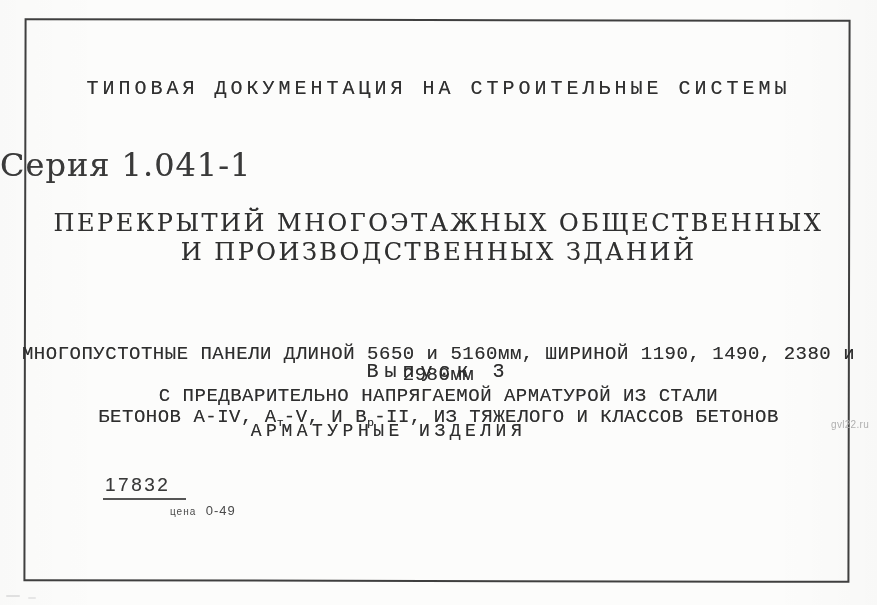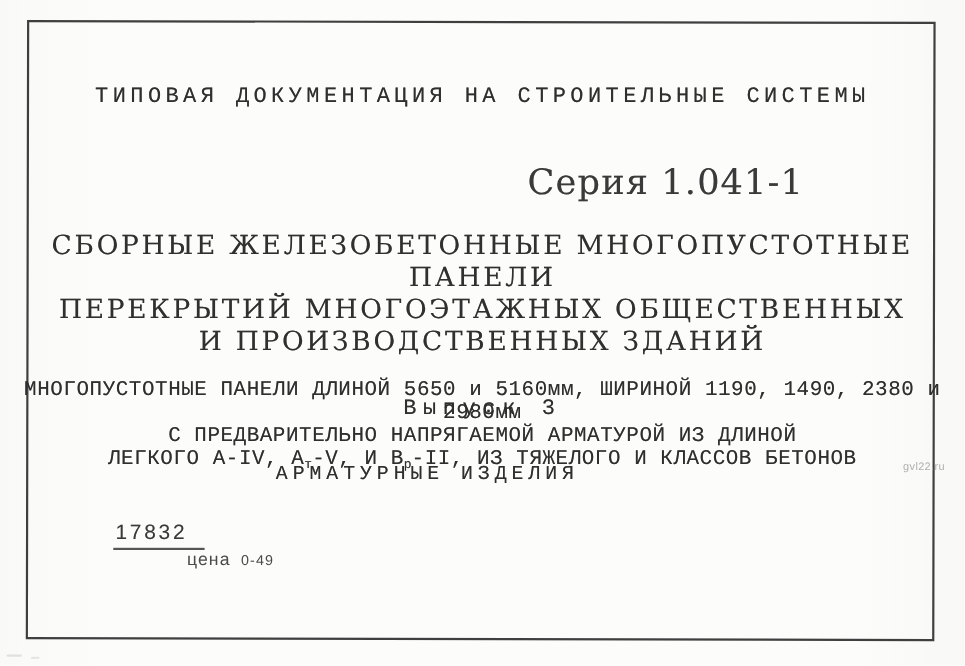--- a/index.html
+++ b/index.html
@@ -42,27 +42,26 @@
     letter-spacing: 4px;
     line-height: 26px;
     color: #2f2f2f;
     text-shadow: 0 0 0.5px rgba(40,40,40,0.55);
   }
   .series {
     position: absolute;
     top: 146px;
     left: 0;
     width: 715px;
-    text-align: right;
+    text-align: left;
     font-family: "DejaVu Serif", serif;
     font-size: 32px;
     letter-spacing: 1px;
     color: #3a3a3a;
     text-shadow: 0 0 0.5px rgba(50,50,50,0.4);
-    margin-left: 16px;
   }
   .main-title {
     position: absolute;
     top: 209px;
     left: 0;
     width: 877px;
     text-align: center;
     font-family: "DejaVu Serif", serif;
     font-size: 24px;
     letter-spacing: 2.5px;
@@ -128,34 +127,34 @@
     padding: 0 16px 2px 2px;
     text-shadow: 0 0 0.5px rgba(50,50,50,0.4);
   }
   .stamp-price {
     margin-top: 1px;
     padding-left: 26px;
     color: #4a4a4a;
     white-space: nowrap;
   }
   .price-label {
-    font-size: 16px;
+    font-size: 10px;
     letter-spacing: 1px;
     padding-left: 41px;
   }
   .price-value {
     font-size: 13px;
     letter-spacing: 1px;
     margin-left: 5px;
     margin-top: 20px;
   }
   .watermark {
     position: absolute;
     top: 419px;
-    right: 18px;
+    right: 8px;
     font-size: 10px;
     color: #b0b0b0;
     letter-spacing: 0.3px;
     z-index: 5;
   }
   .smudge {
     position: absolute;
     background: #d9d9d9;
     border-radius: 2px;
   }
@@ -171,31 +170,30 @@
 
   <div class="content">
 
     <div class="header">
       <div>ТИПОВАЯ ДОКУМЕНТАЦИЯ НА СТРОИТЕЛЬНЫЕ СИСТЕМЫ</div>
     </div>
 
     <div class="series">Серия 1.041-1</div>
 
     <div class="main-title">
-      <div>СБОРНЫЕ ЖЕЛЕЗОБЕТОННЫЕ МНОГОПУСТОТНЫЕ ПАНЕЛИ</div>
       <div>ПЕРЕКРЫТИЙ МНОГОЭТАЖНЫХ ОБЩЕСТВЕННЫХ</div>
       <div>И ПРОИЗВОДСТВЕННЫХ ЗДАНИЙ</div>
     </div>
 
     <div class="issue">Выпуск 3</div>
 
     <div class="subtitle">
       <div>МНОГОПУСТОТНЫЕ ПАНЕЛИ ДЛИНОЙ 5650 и 5160мм, ШИРИНОЙ 1190, 1490, 2380 и 2980мм</div>
-      <div>С ПРЕДВАРИТЕЛЬНО НАПРЯГАЕМОЙ АРМАТУРОЙ ИЗ ДЛИНОЙ</div>
-      <div><span>ЛЕГКОГО А-IV, А</span><sub>т</sub><span>-V, И В</span><sub>р</sub><span>-II, ИЗ ТЯЖЕЛОГО И КЛАССОВ БЕТОНОВ</span></div>
+      <div>С ПРЕДВАРИТЕЛЬНО НАПРЯГАЕМОЙ АРМАТУРОЙ ИЗ СТАЛИ</div>
+      <div><span>БЕТОНОВ А-IV, А</span><sub>т</sub><span>-V, И В</span><sub>р</sub><span>-II, ИЗ ТЯЖЕЛОГО И КЛАССОВ БЕТОНОВ</span></div>
     </div>
 
     <div class="section-title">АРМАТУРНЫЕ ИЗДЕЛИЯ</div>
 
     <div class="stamp">
       <div class="stamp-number">17832</div>
       <div class="stamp-price">
         <span class="price-label">цена</span>
         <span class="price-value">0-49</span>
       </div>

